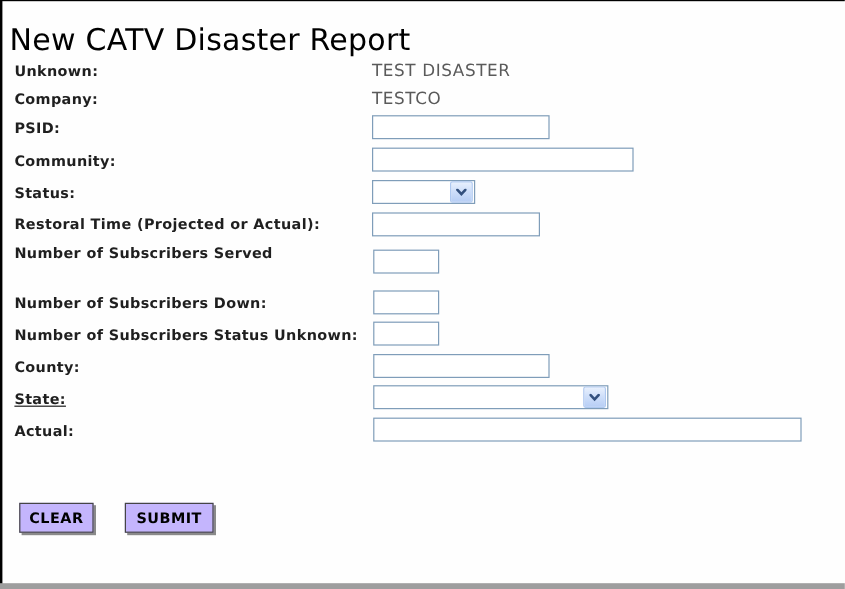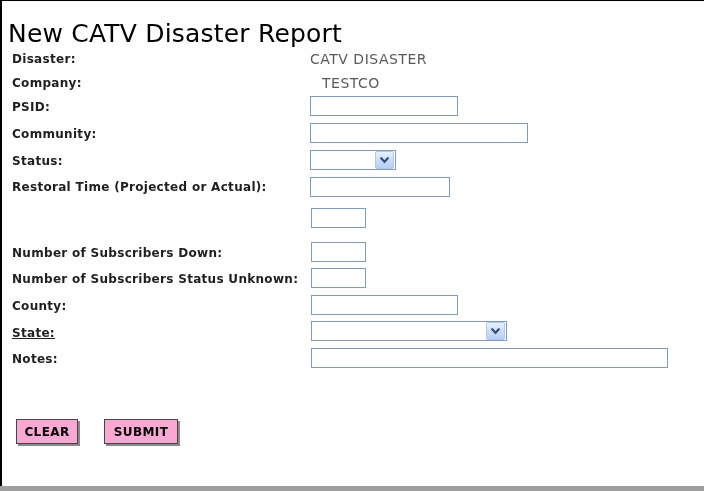--- a/index.html
+++ b/index.html
@@ -41,40 +41,40 @@
     font-size:12px;color:#000;padding-left:3px;overflow:hidden;white-space:nowrap;
   }
   .sel-arrow-btn{
     width:17px;height:16px;margin:1px;border-radius:2px;
     border:1px solid #aec8f0;
     background:linear-gradient(#e8f0fd,#cfdffa 45%,#b7cef5);
     display:flex;align-items:center;justify-content:center;flex:0 0 auto;
   }
   .form-button{
     position:absolute;box-sizing:border-box;
-    background:#f9a8d4;border:1px solid #454545;
+    background:#c4b5fd;border:1px solid #454545;
     box-shadow:2px 2px 0 #8a8a8a;
     font-family:"DejaVu Sans","Liberation Sans",sans-serif;
     font-size:12px;font-weight:bold;color:#000;letter-spacing:0.4px;
     cursor:pointer;padding:0;
   }
 </style>
 </head>
 <body>
 
 <div class="frame-top"></div>
 <div class="frame-left"></div>
 
 <h1 class="page-title">New CATV Disaster Report</h1>
 
-<div class="field-label" style="top:52px;">Disaster:</div>
-<div class="static-value" style="left:310px;top:51px;">CATV DISASTER</div>
+<div class="field-label" style="top:52px;">Unknown:</div>
+<div class="static-value" style="left:310px;top:51px;">TEST DISASTER</div>
 
 <div class="field-label" style="top:76px;">Company:</div>
-<div class="static-value" style="left:322px;top:75px;">TESTCO</div>
+<div class="static-value" style="left:310px;top:75px;">TESTCO</div>
 
 <div class="field-label" style="top:100px;">PSID:</div>
 <input class="text-input" style="left: 310px; top: 96px; width: 148px;" type="text" value="">
 
 <div class="field-label" style="top:127px;">Community:</div>
 <input class="text-input" style="left: 310px; top: 123px; width: 218px;" type="text" value="">
 
 <div class="field-label" style="top:154px;">Status:</div>
 <div class="xp-select" style="left:310px;top:150px;width:86px;">
   <span class="sel-text"></span>
@@ -82,21 +82,21 @@
     <svg width="9" height="7" viewBox="0 0 9 7">
         <path d="M1.2 1.2 L4.5 4.8 L7.8 1.2" fill="none" stroke="#33507e" stroke-width="2.2" stroke-linecap="round"></path>
       </svg>
   </span>
 </div>
 
 <div class="field-label" style="top:180px;">Restoral Time (Projected or Actual):</div>
 <input class="text-input" style="left: 310px; top: 177px; width: 140px;" type="text" value="">
 
 <div class="field-label two-line" style="top:203px;">
-  <br>
+  <span>Number of Subscribers Served</span><br>
 </div>
 <input class="text-input" style="left: 311px; top: 208px; width: 55px;" type="text" value="">
 
 <div class="field-label" style="top:246px;">Number of Subscribers Down:</div>
 <input class="text-input" style="left: 311px; top: 242px; width: 55px;" type="text" value="">
 
 <div class="field-label" style="top:272px;">Number of Subscribers Status Unknown:</div>
 <input class="text-input" style="left: 311px; top: 268px; width: 55px;" type="text" value="">
 
 <div class="field-label" style="top:299px;">County:</div>
@@ -105,19 +105,19 @@
 <div class="field-label" style="top:326px;text-decoration:underline;">State:</div>
 <div class="xp-select" style="left:311px;top:321px;width:196px;">
   <span class="sel-text"></span>
   <span class="sel-arrow-btn">
     <svg width="9" height="7" viewBox="0 0 9 7">
         <path d="M1.2 1.2 L4.5 4.8 L7.8 1.2" fill="none" stroke="#33507e" stroke-width="2.2" stroke-linecap="round"></path>
       </svg>
   </span>
 </div>
 
-<div class="field-label" style="top:352px;">Notes:</div>
+<div class="field-label" style="top:352px;">Actual:</div>
 <input class="text-input" style="left: 311px; top: 348px; width: 357px;" type="text" value="">
 
 <button class="form-button" style="left:16px;top:419px;width:62px;height:25px;">CLEAR</button>
 <button class="form-button" style="left:104px;top:419px;width:74px;height:25px;">SUBMIT</button>
 
 <div class="bottom-bar"></div>
 
 </body></html>

